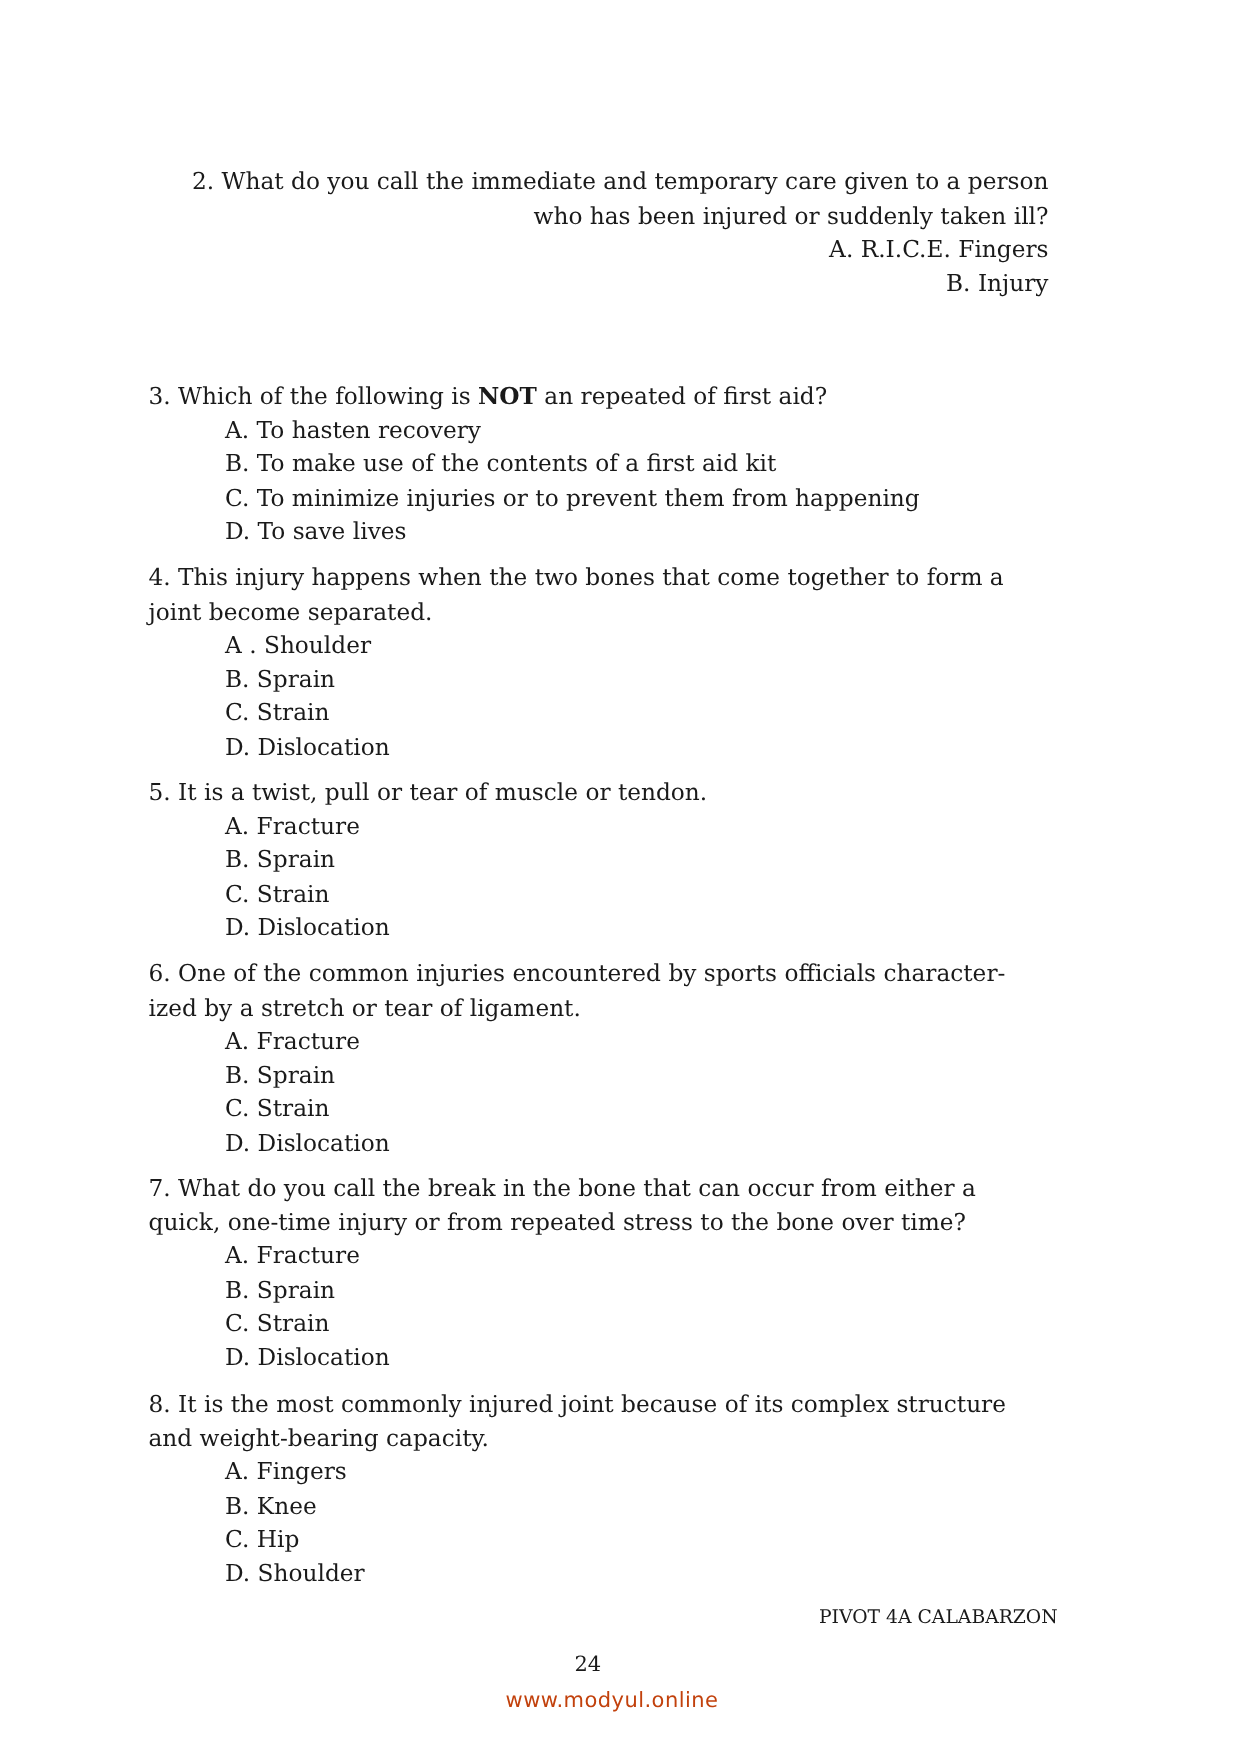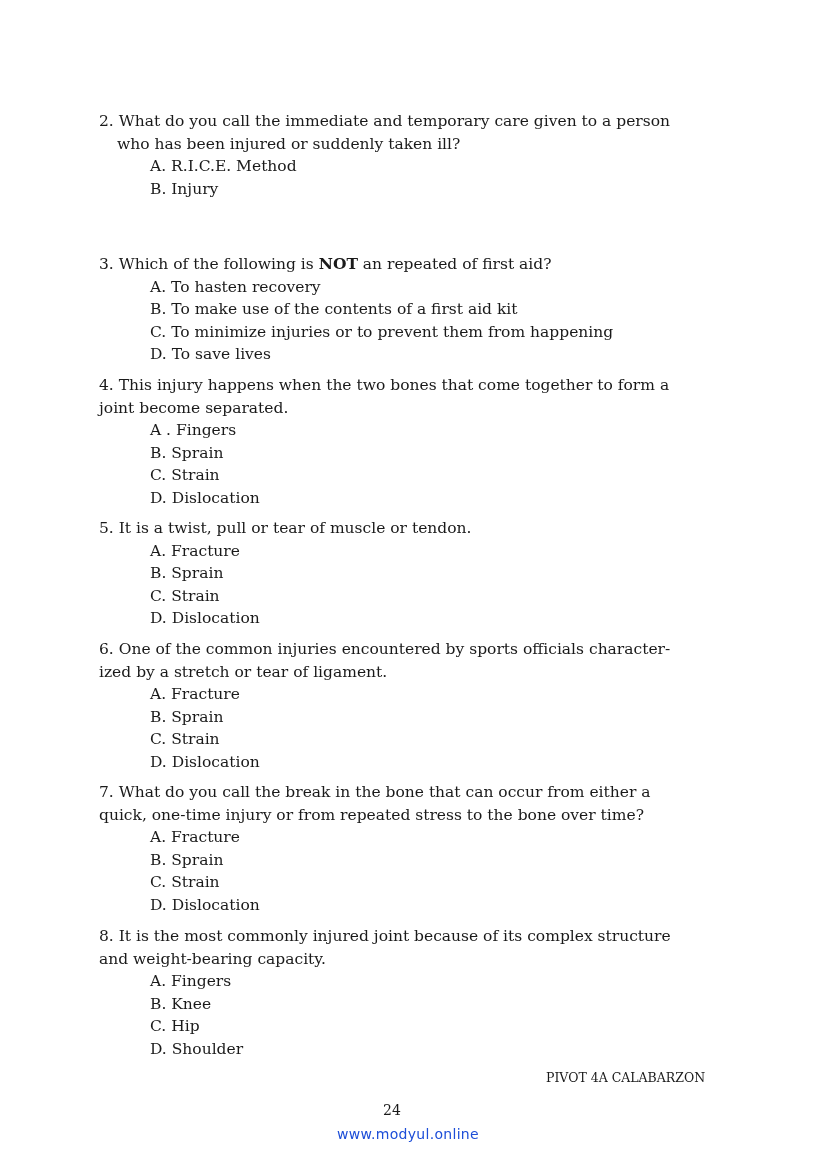--- a/index.html
+++ b/index.html
@@ -24,50 +24,50 @@
     font-size: 12.5px;
     font-family: "DejaVu Serif", "Liberation Serif", serif;
   }
   .page-num {
     position: absolute; left: 383px; top: 1102px;
     font-size: 14px;
   }
   .watermark {
     position: absolute; left: 337px; top: 1126px;
     font-family: "DejaVu Sans", "Liberation Sans", sans-serif;
-    font-size: 14px; color: #1d4ed8; letter-spacing: 0.3px;
+    font-size: 14px; color: #c2410c; letter-spacing: 0.3px;
   }
 </style>
 </head>
 <body>
 
 <div class="page">
 
-  <div class="question" style="top:110px;">
+  <div class="question" style="top:110px;text-align:right;">
     <p class="stem hanging"><span>2.</span> <span>What do you call the immediate and temporary care given to a person who has been injured or suddenly taken ill?</span></p>
     <ul class="options">
-      <li>A. R.I.C.E. Method</li>
+      <li>A. R.I.C.E. Fingers</li>
       <li>B. Injury</li>
     </ul>
   </div>
 
   <div class="question" style="top:253px;">
     <p class="stem"><span>3.</span> <span>Which of the following is </span><span class="bold">NOT</span><span> an repeated of first aid?</span></p>
     <ul class="options">
       <li>A. To hasten recovery</li>
       <li>B. To make use of the contents of a first aid kit</li>
       <li>C. To minimize injuries or to prevent them from happening</li>
       <li>D. To save lives</li>
     </ul>
   </div>
 
   <div class="question" style="top:374px;">
     <p class="stem"><span>4.</span> <span>This injury happens when the two bones that come together to form a joint become separated.</span></p>
     <ul class="options">
-      <li>A . Fingers</li>
+      <li>A . Shoulder</li>
       <li>B. Sprain</li>
       <li>C. Strain</li>
       <li>D. Dislocation</li>
     </ul>
   </div>
 
   <div class="question" style="top:517px;">
     <p class="stem"><span>5.</span> <span>It is a twist, pull or tear of muscle or tendon.</span></p>
     <ul class="options">
       <li>A. Fracture</li>

